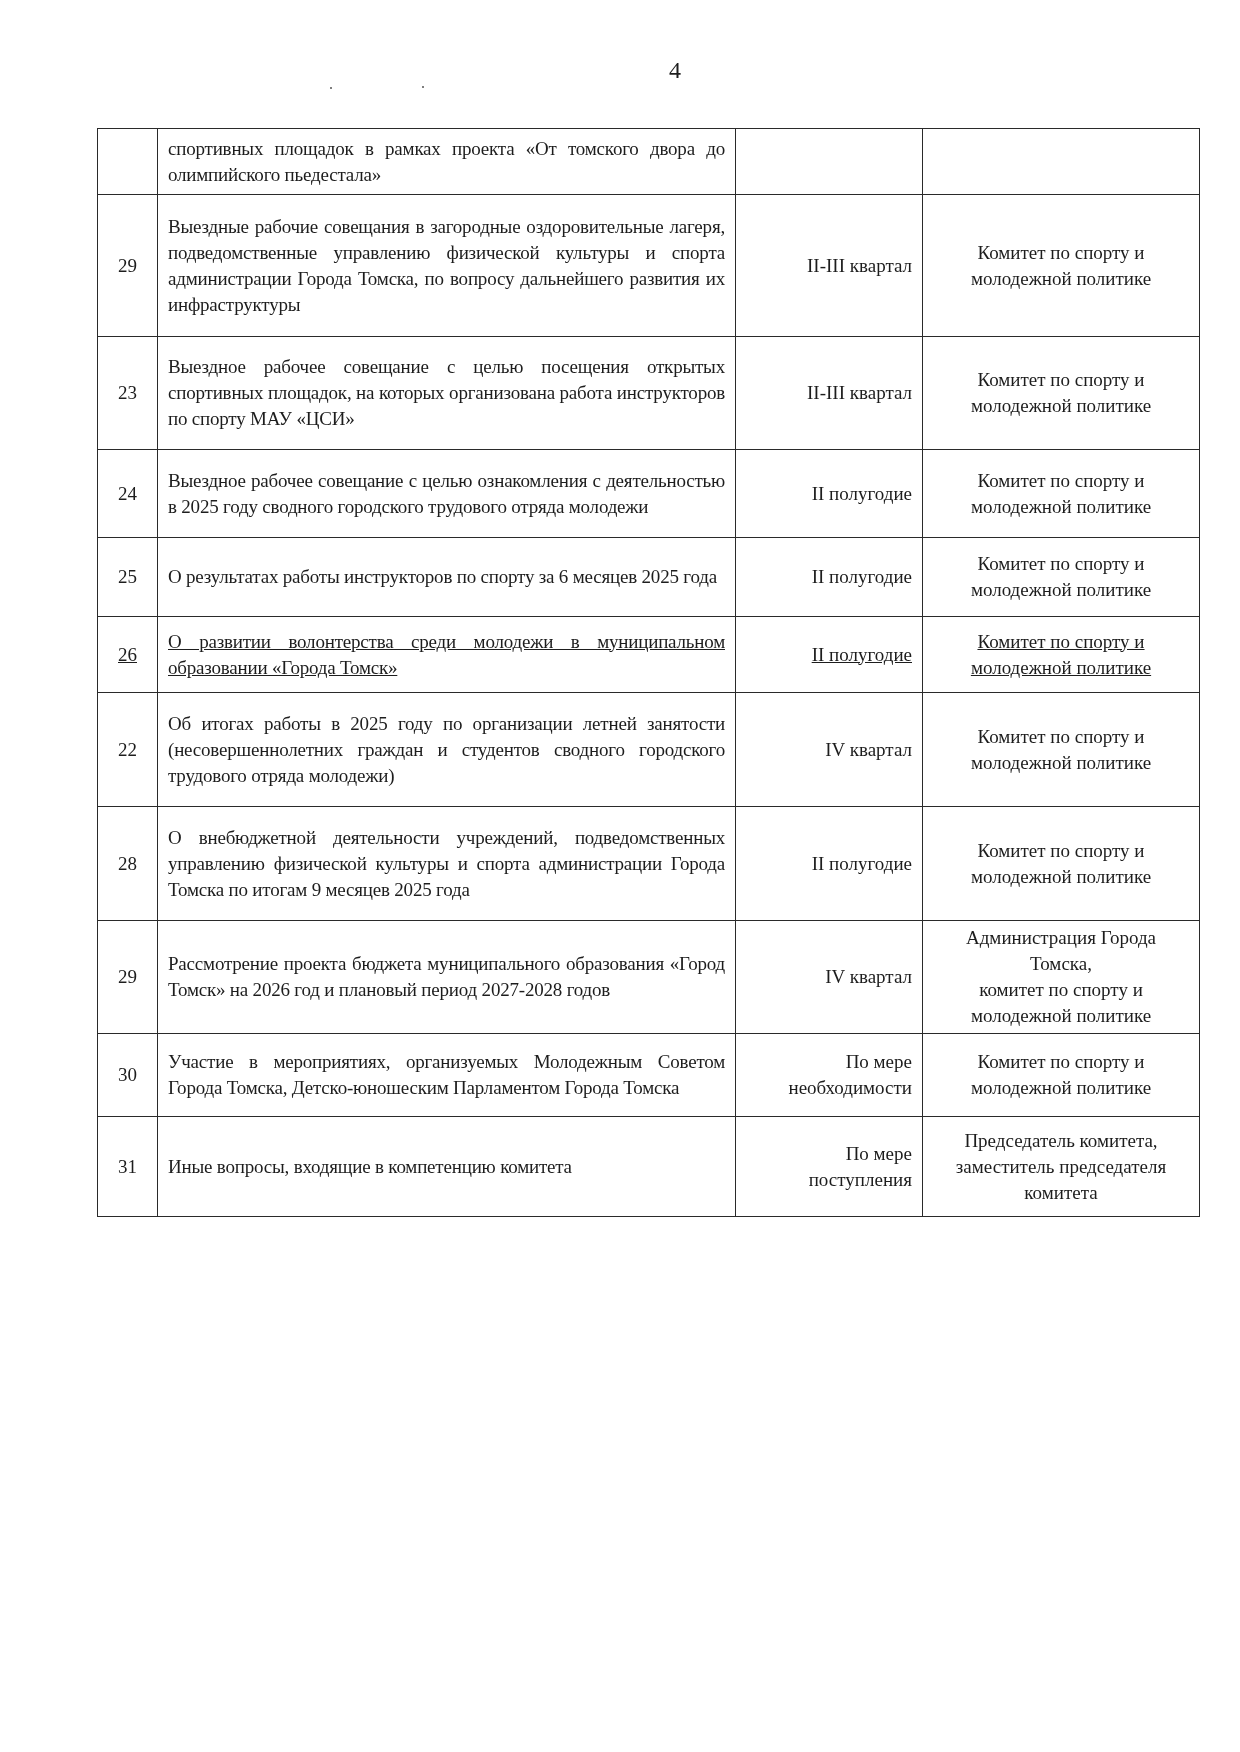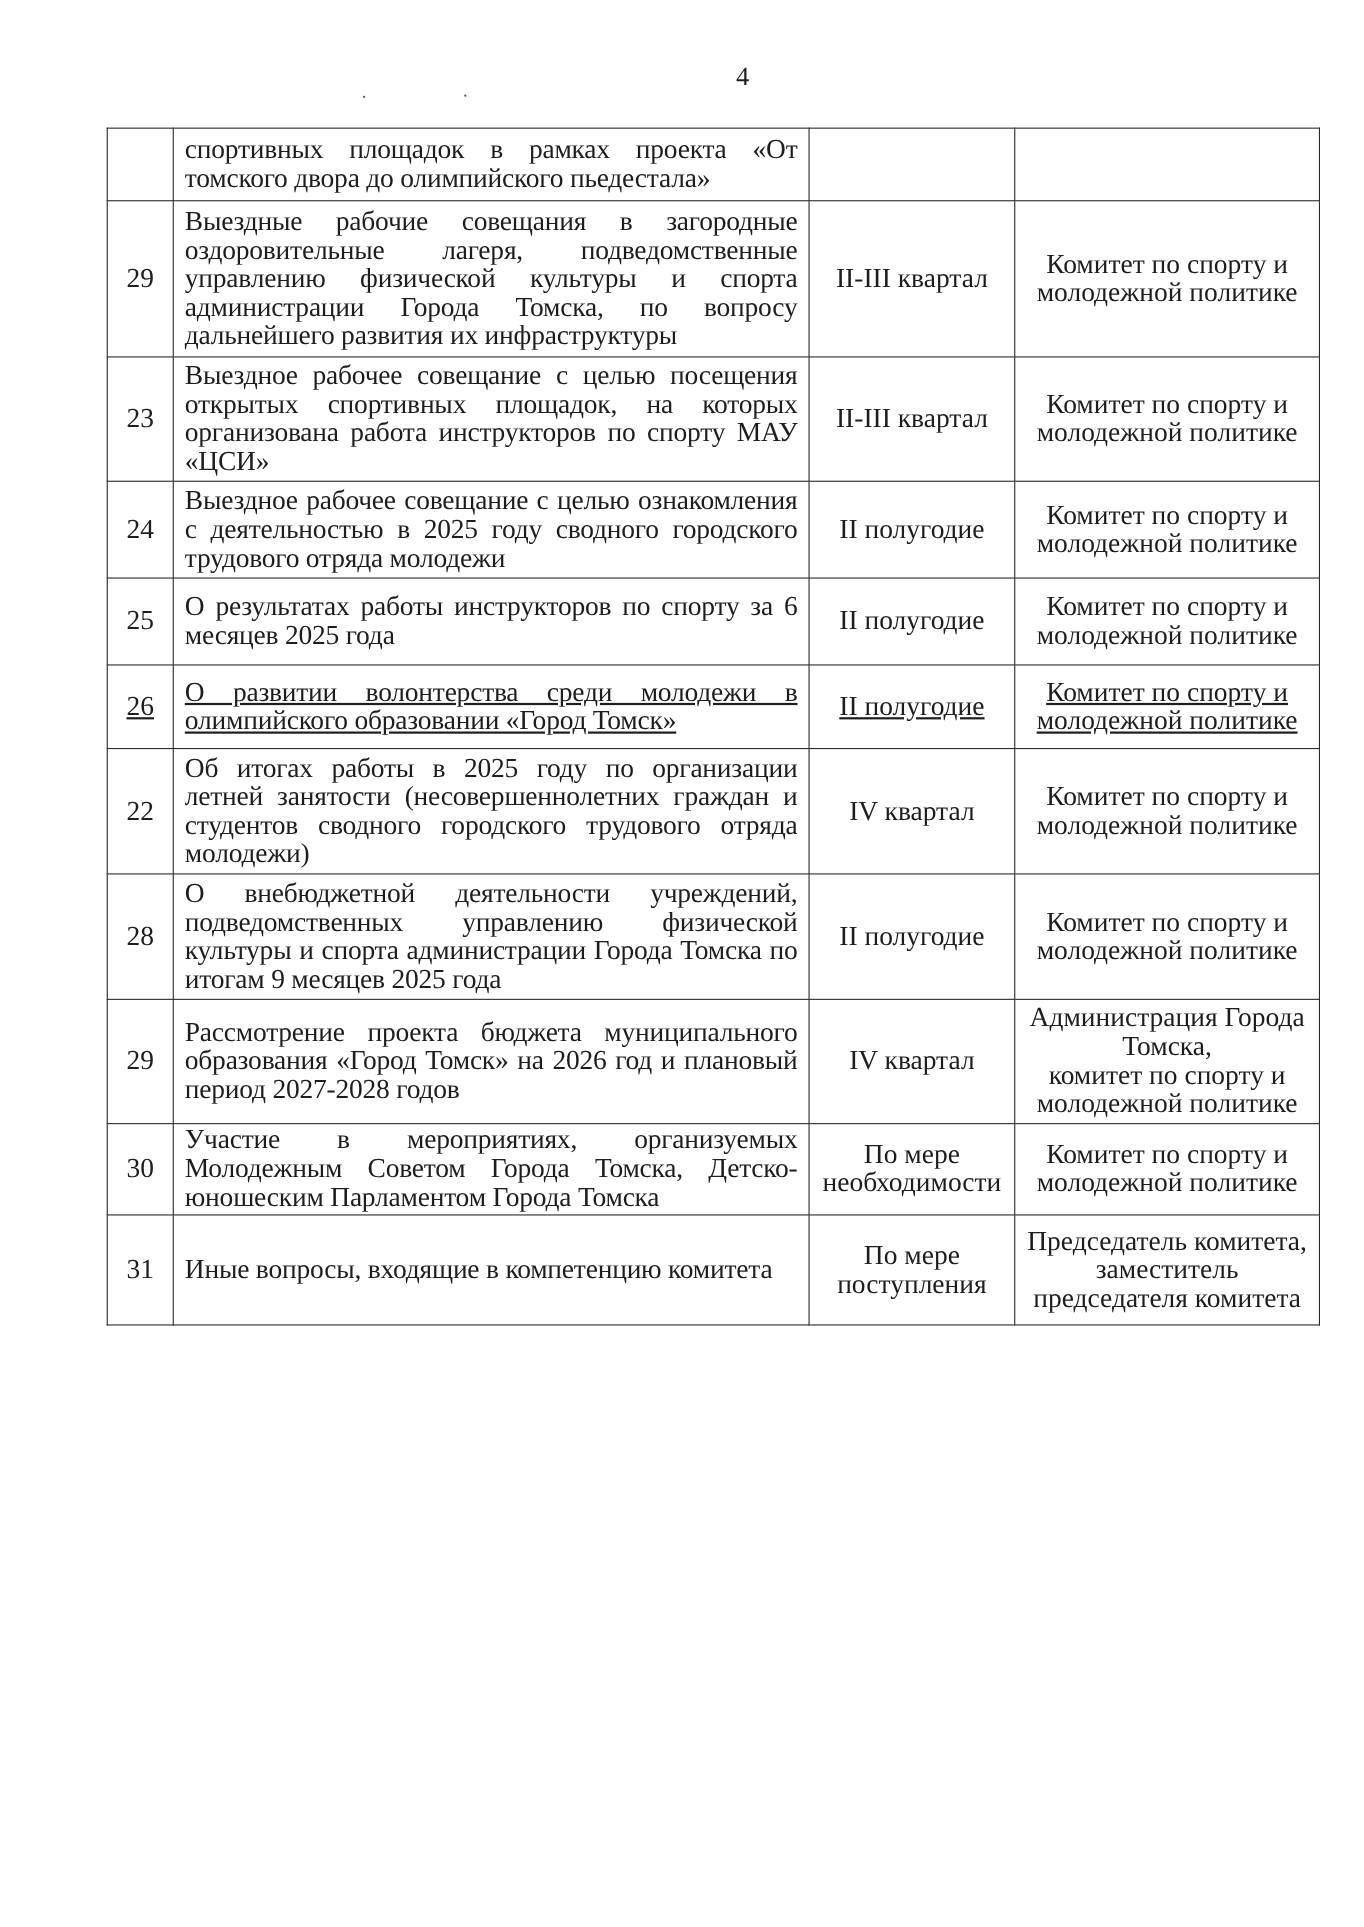--- a/index.html
+++ b/index.html
@@ -29,44 +29,44 @@
   .speck {
     position: absolute;
     width: 2px;
     height: 2px;
     background: #555;
     border-radius: 50%;
   }
   table.plan {
     position: absolute;
     left: 97px;
-    top: 116px;
+    top: 128px;
     width: 1102px;
     border-collapse: collapse;
     table-layout: fixed;
-    font-size: 25px;
+    font-size: 19px;
     line-height: 26px;
   }
   table.plan td {
     border: 1.6px solid #2a2a2a;
     padding: 0 10px;
     vertical-align: middle;
   }
   td.num {
     text-align: center;
     padding: 0;
   }
   td.topic {
     text-align: justify;
     text-align-last: left;
     padding: 0 8px 0 12px;
     letter-spacing: -0.2px;
   }
   td.term {
-    text-align: center;
+    text-align: right;
     padding: 0 4px;
     margin-top: 48px;
   }
   td.resp {
     text-align: center;
     padding: 0 4px;
     white-space: pre-line;
   }
   .col-num { width: 60px; }
   .col-topic { width: 578px; }
@@ -113,21 +113,21 @@
       <td class="resp">Комитет по спорту и молодежной политике</td>
     </tr>
     <tr style="height:79px;">
       <td class="num">25</td>
       <td class="topic">О результатах работы инструкторов по спорту за 6 месяцев 2025 года</td>
       <td class="term">II полугодие</td>
       <td class="resp">Комитет по спорту и молодежной политике</td>
     </tr>
     <tr style="height:76px;text-decoration:underline;">
       <td class="num">26</td>
-      <td class="topic">О развитии волонтерства среди молодежи в олимпийского образовании «Город Томск»</td>
+      <td class="topic">О развитии волонтерства среди молодежи в муниципальном образовании «Города Томск»</td>
       <td class="term">II полугодие</td>
       <td class="resp">Комитет по спорту и молодежной политике</td>
     </tr>
     <tr style="height:114px;">
       <td class="num">22</td>
       <td class="topic">Об итогах работы в 2025 году по организации летней занятости (несовершеннолетних граждан и студентов сводного городского трудового отряда молодежи)</td>
       <td class="term">IV квартал</td>
       <td class="resp">Комитет по спорту и молодежной политике</td>
     </tr>
     <tr style="height:114px;">

